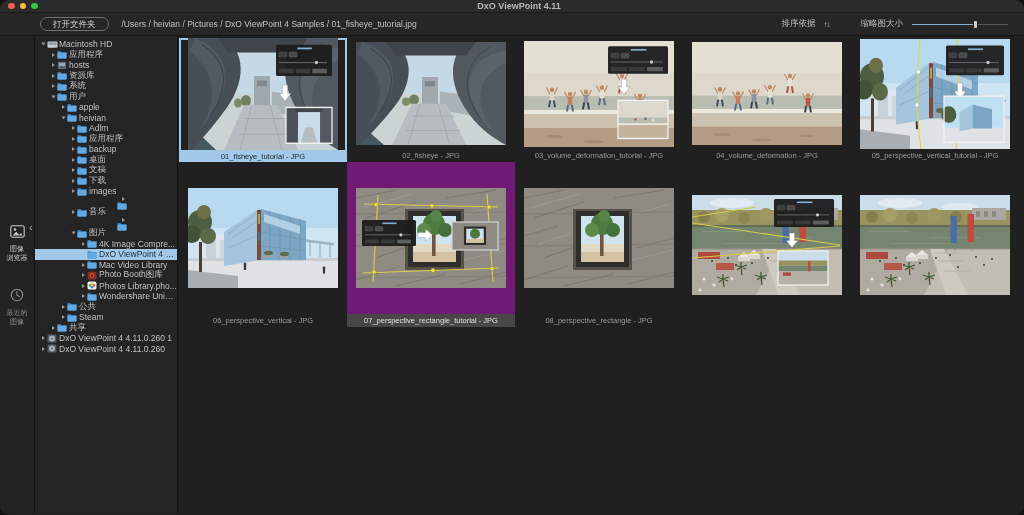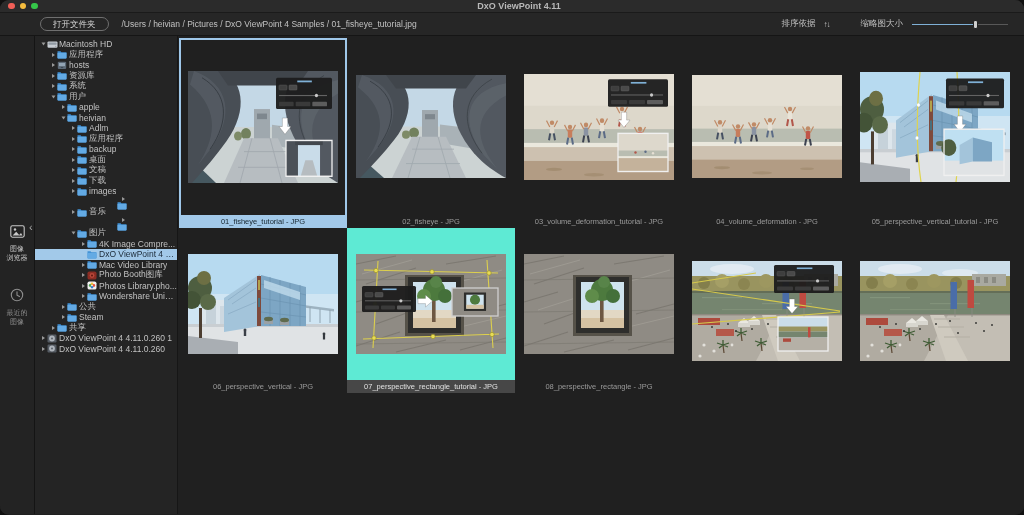--- a/index.html
+++ b/index.html
@@ -60,29 +60,29 @@
   .trow.selected .tri { border-left-color:#33485c; }
   .arrow.open .tri { transform:rotate(90deg); }
   .arrow.none .tri { visibility:hidden; }
   .ticon { width:12px; flex:none; display:flex; align-items:center; }
   .tlabel { overflow:hidden; text-overflow:ellipsis; }
 
   
   .main { flex:1; background:#202020; padding:2px 0 0 1px;
     display:flex; flex-wrap:wrap; align-content:flex-start; }
   .cell { width:168px; display:flex; flex-direction:column; position:relative; }
-  .cell.r1 { height:190px; } .cell.r2 { height:165px; }
+  .cell.r1 { height:124px; } .cell.r2 { height:165px; }
   .imgwrap { flex:1; display:flex; align-items:center; justify-content:center; }
   .imgwrap svg { display:block; }
   .clabel { height:13px; line-height:13px; font-size:7.5px; color:#9a9a9a;
     text-align:center; overflow:hidden; text-overflow:ellipsis; white-space:nowrap;
     padding:0 5px; }
   .cell.selected { box-shadow:inset 0 0 0 2px #9fc7e9; }
   .cell.selected .clabel { background:#a2c9e9; color:#17262f; }
-  .cell.hover { background:#5eead4; }
+  .cell.hover { background:#701a75; }
   .cell.hover .clabel { background:#474747; color:#e0e0e0; }
 </style>
 </head>
 <body>
 
 <div class="window">
   <div class="titlebar">
     <div class="traffic">
       <div class="tl r"></div>
       <div class="tl y"></div>

